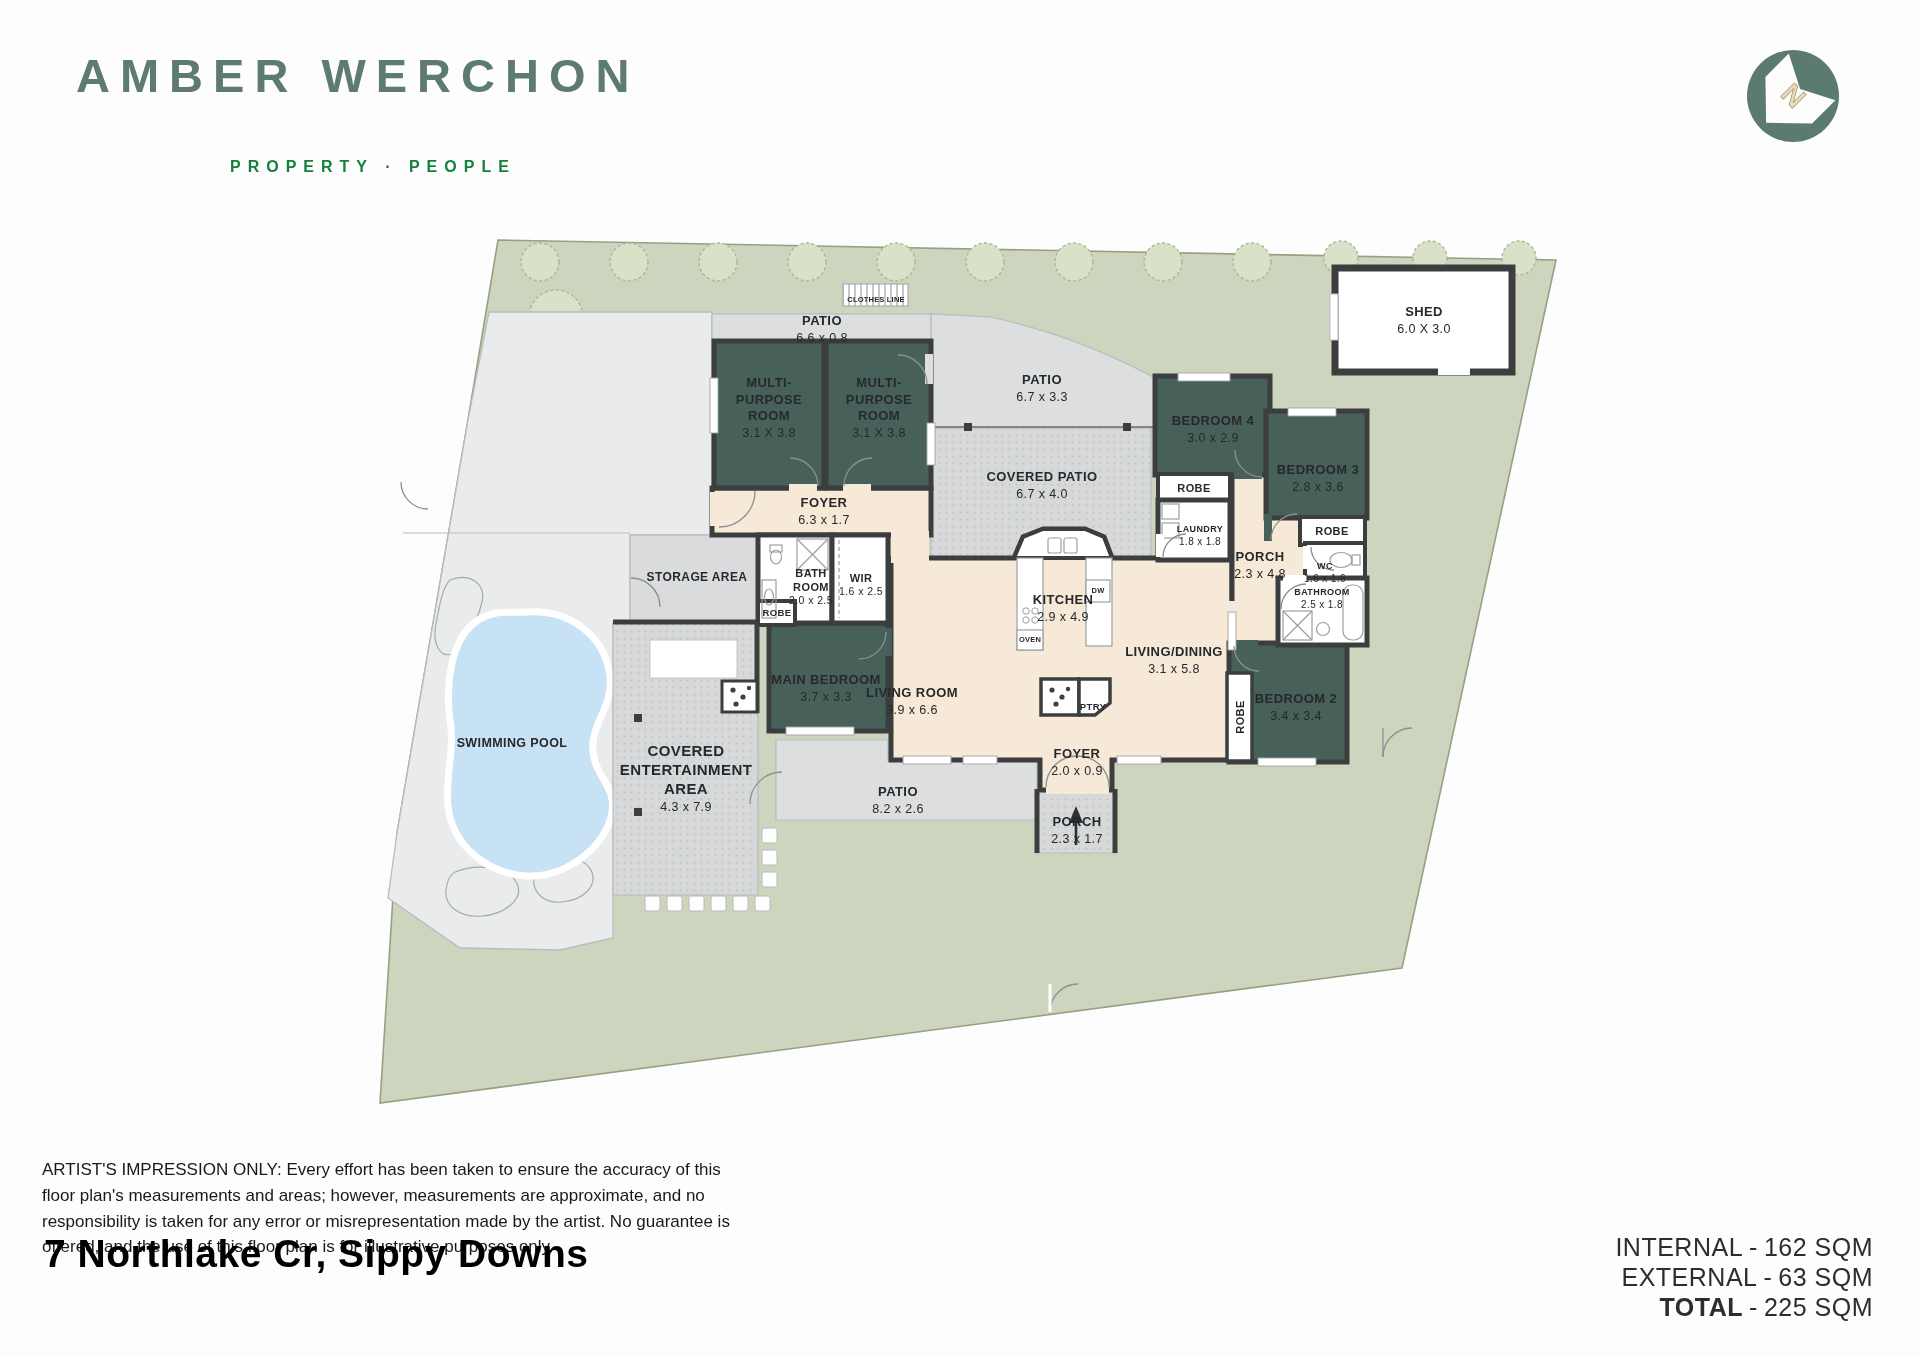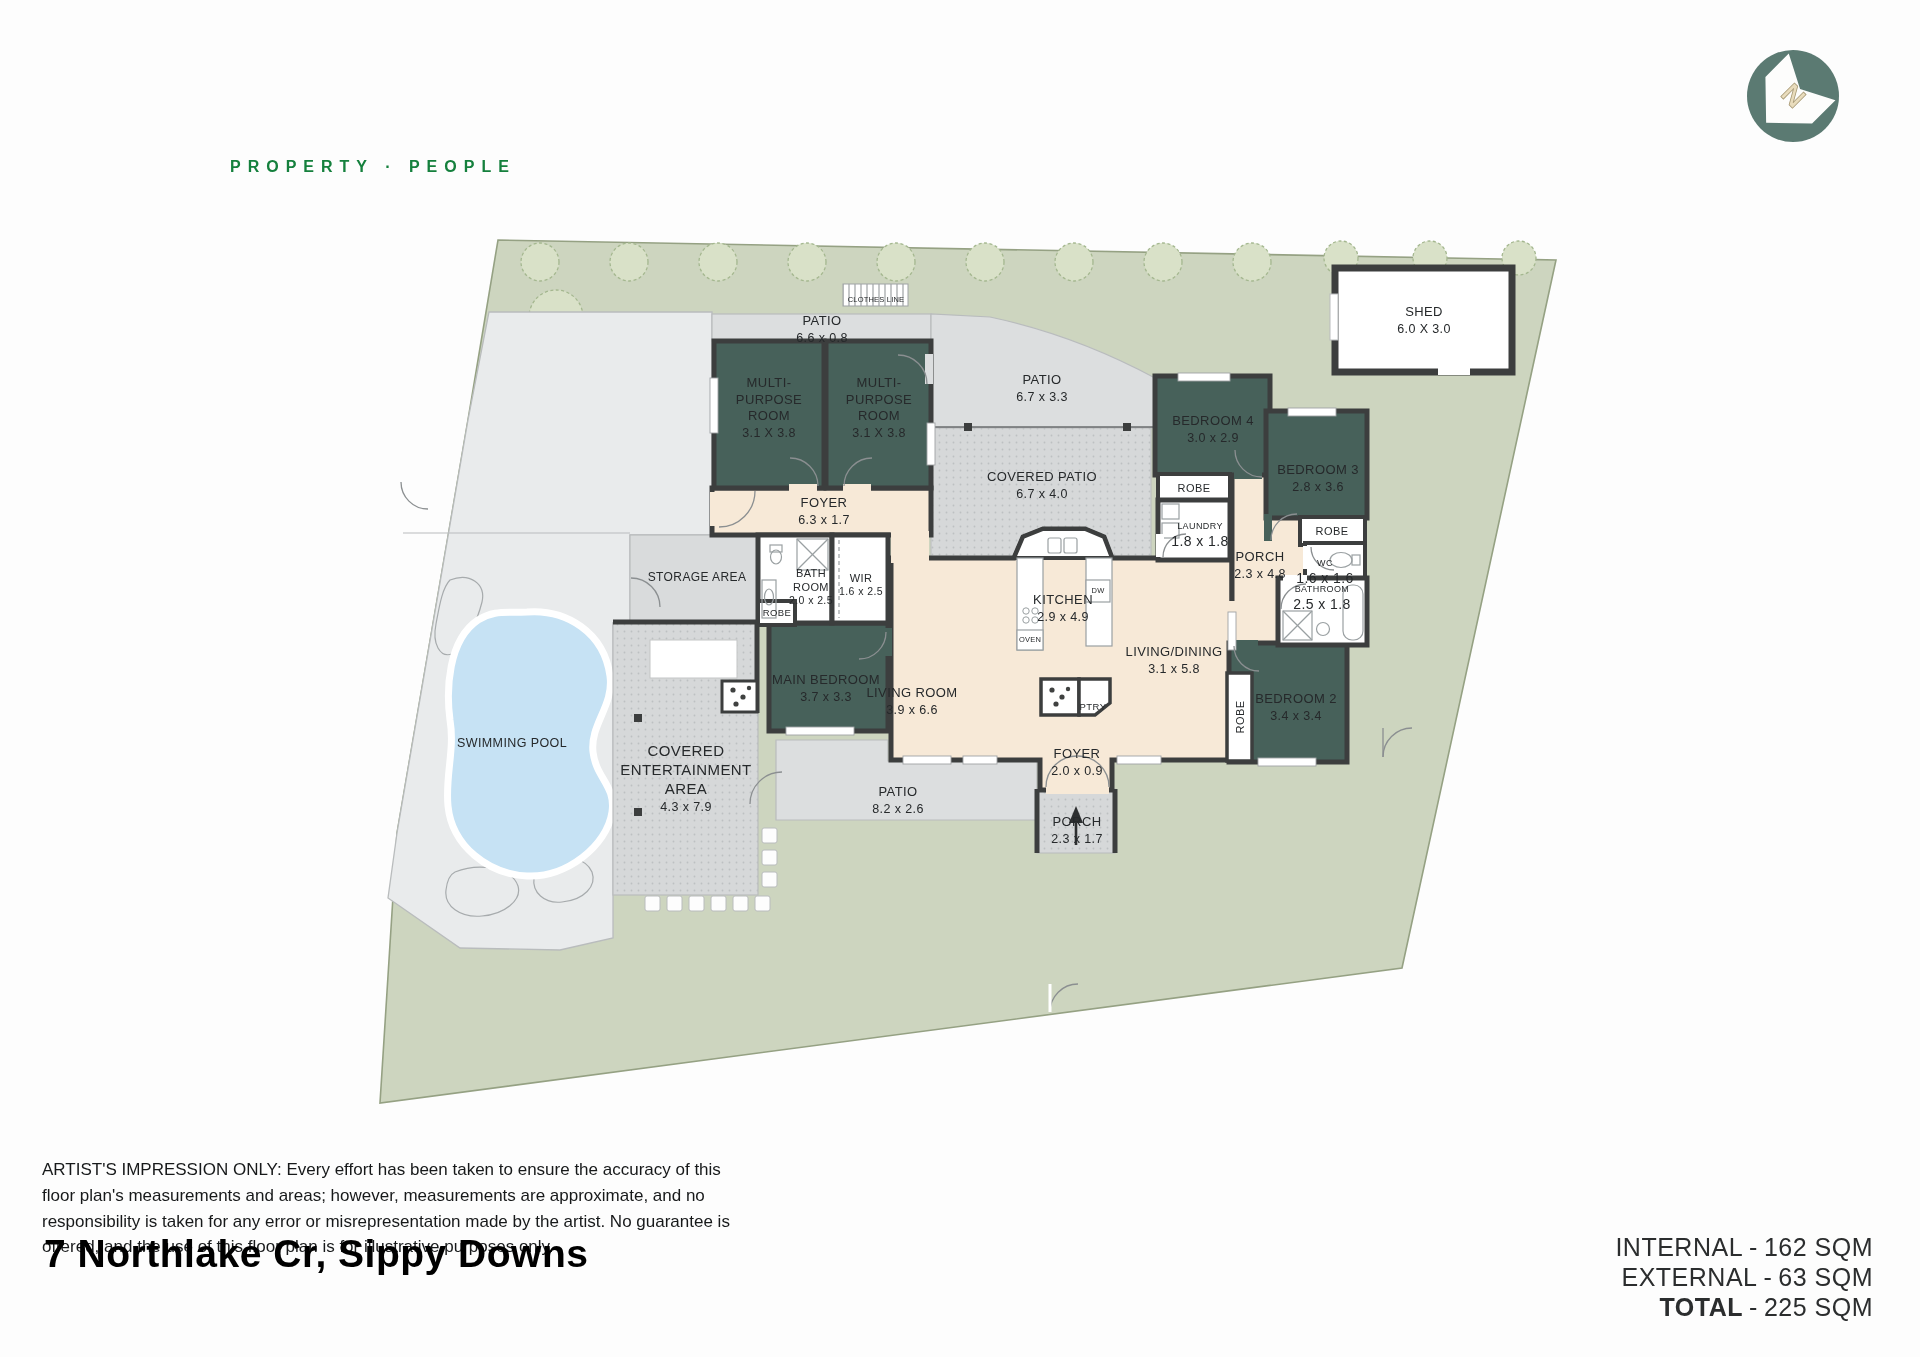--- a/index.html
+++ b/index.html
@@ -4,27 +4,27 @@
 <style>
   html,body{margin:0;padding:0;background:#fdfdfd;}
   body{width:1920px;height:1357px;position:relative;font-family:"Liberation Sans",sans-serif;overflow:hidden;}
   .canvas{position:absolute;inset:0;}
   svg{position:absolute;left:0;top:0;}
   
   .brand-name{position:absolute;left:76px;top:48px;font-size:47px;font-weight:600;letter-spacing:10px;color:#5d7b73;}
   .brand-tag{position:absolute;left:230px;top:158px;font-size:16px;font-weight:700;letter-spacing:7px;color:#15803d;}
   
   .rl{position:absolute;transform:translate(-50%,-50%);text-align:center;color:#26292b;line-height:1.28;letter-spacing:.4px;white-space:nowrap;}
-  .rl .nm{font-size:13px;}
+  .rl .nm{font-size:13px;font-weight:bold;}
   .rl .dm{font-size:12.5px;}
   .rl.wrap{white-space:normal;}
   .rl.sm .nm{font-size:11px;}
   .rl.sm .dm{font-size:10.5px;}
   .rl.xs .nm{font-size:9px;}
-  .rl.xs .dm{font-size:14px;text-align:center;}
+  .rl.xs .dm{font-size:10px;text-align:center;}
   .rl.xxs .nm{font-size:7.5px;letter-spacing:.2px;}
   .rl.vert{writing-mode:vertical-rl;transform:translate(-50%,-50%) rotate(180deg);}
   
   .disclaimer{position:absolute;left:42px;top:1140px;width:694px;font-size:17px;line-height:1.52;color:#17191a;}
   .address{position:absolute;left:44px;top:1232px;font-size:39px;font-weight:700;color:#000000;letter-spacing:.5px;}
   .totals{position:absolute;right:47px;top:1184px;text-align:right;color:#2b2d2e;font-size:25px;line-height:30px;letter-spacing:.5px;margin-top:48px;}
   .totals .sep{margin:0 6px;}
   .totals .bold{font-weight:700;}
 </style>
 </head>
@@ -246,20 +246,21 @@
         <line x1="1050" y1="1012" x2="1050" y2="984" stroke="#ffffff" stroke-width="3"></line>
     <path d="M401,482 A27,27 0 0 0 428,509"></path>
   </g>
 
   <g>
     <line x1="1076" y1="845" x2="1076" y2="820" stroke="#2d2f30" stroke-width="2.6"></line>
     <polygon points="1069,823 1083,823 1076,806" fill="#2d2f30"></polygon>
   </g>
 </svg>
 
+<div class="brand-name">AMBER WERCHON</div>
 <div class="brand-tag">PROPERTY · PEOPLE</div>
 
 <svg width="120" height="120" style="left:1733px;top:36px;">
   <g transform="translate(60,60)">
     <circle r="46" fill="#5b7a72"></circle>
     <g transform="rotate(45)">
       <path d="M-33,-27 L0,-10 L33,-27 L33,6 L0,38 L-33,6 Z" fill="#fdfdfc"></path>
       <text x="0" y="9" text-anchor="middle" font-family="Liberation Sans, sans-serif" font-size="28" font-weight="bold" fill="#e9dcbc" stroke="#a89a76" stroke-width="0.8">N</text>
     </g>
   </g>

